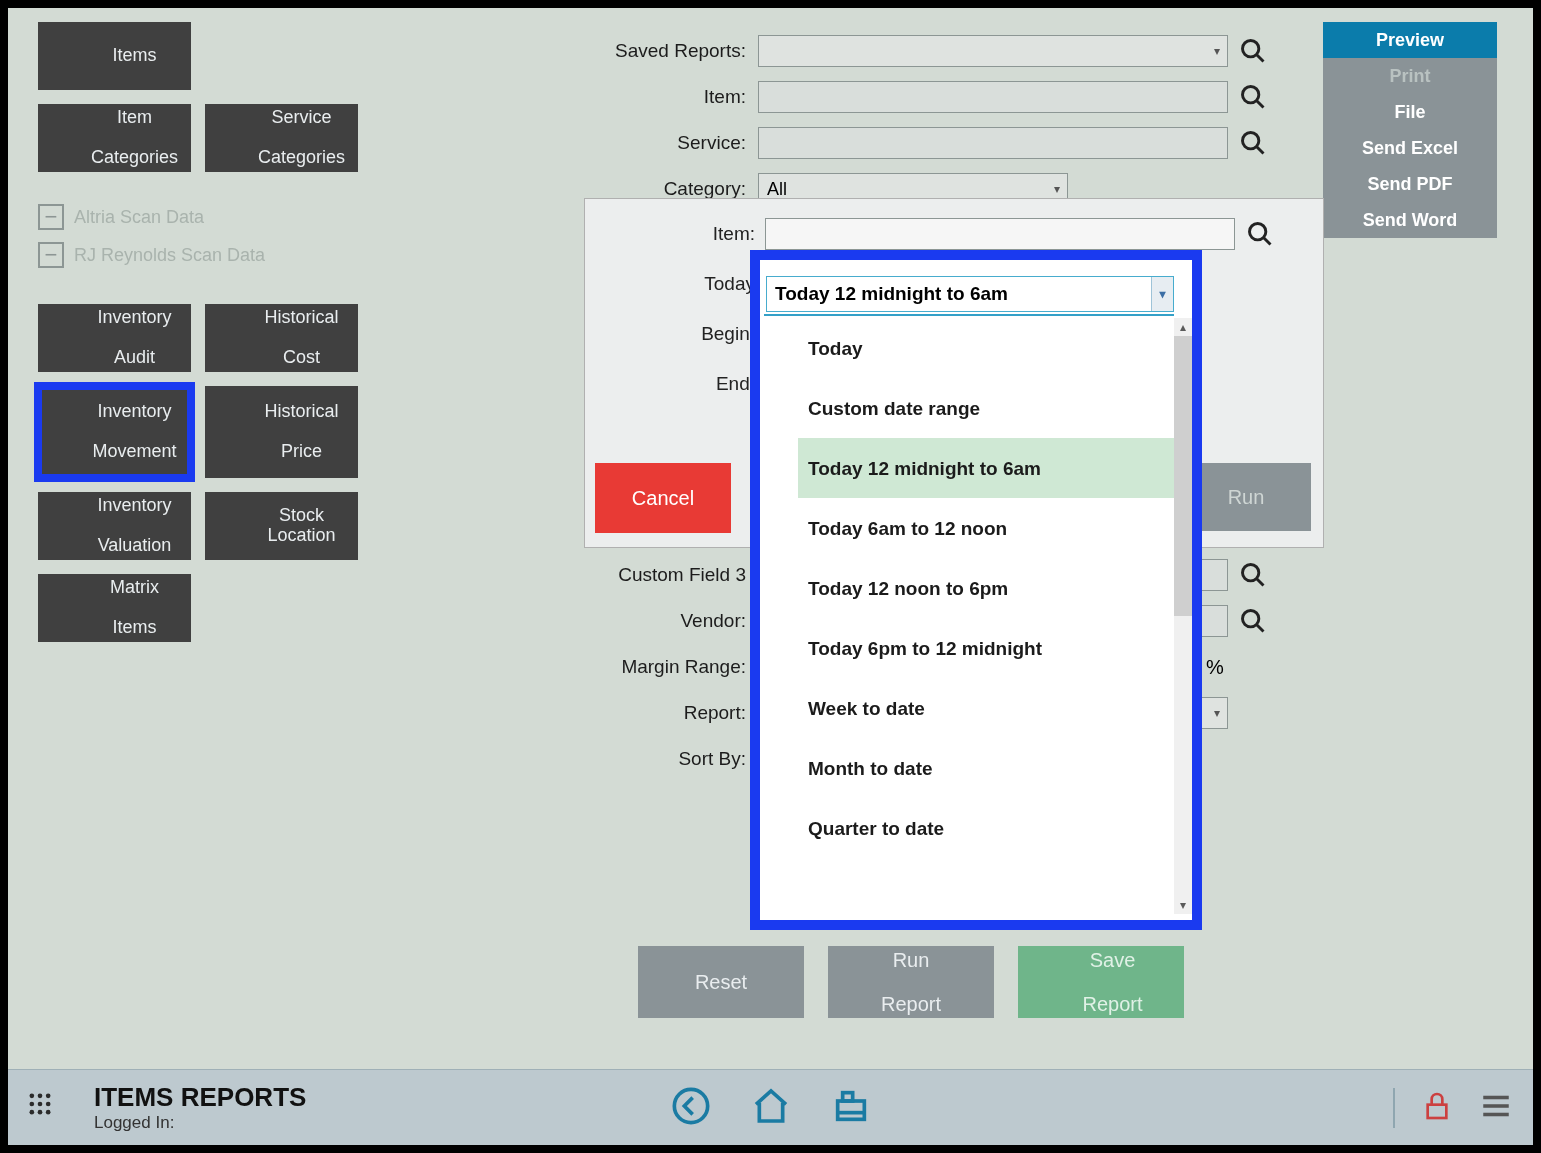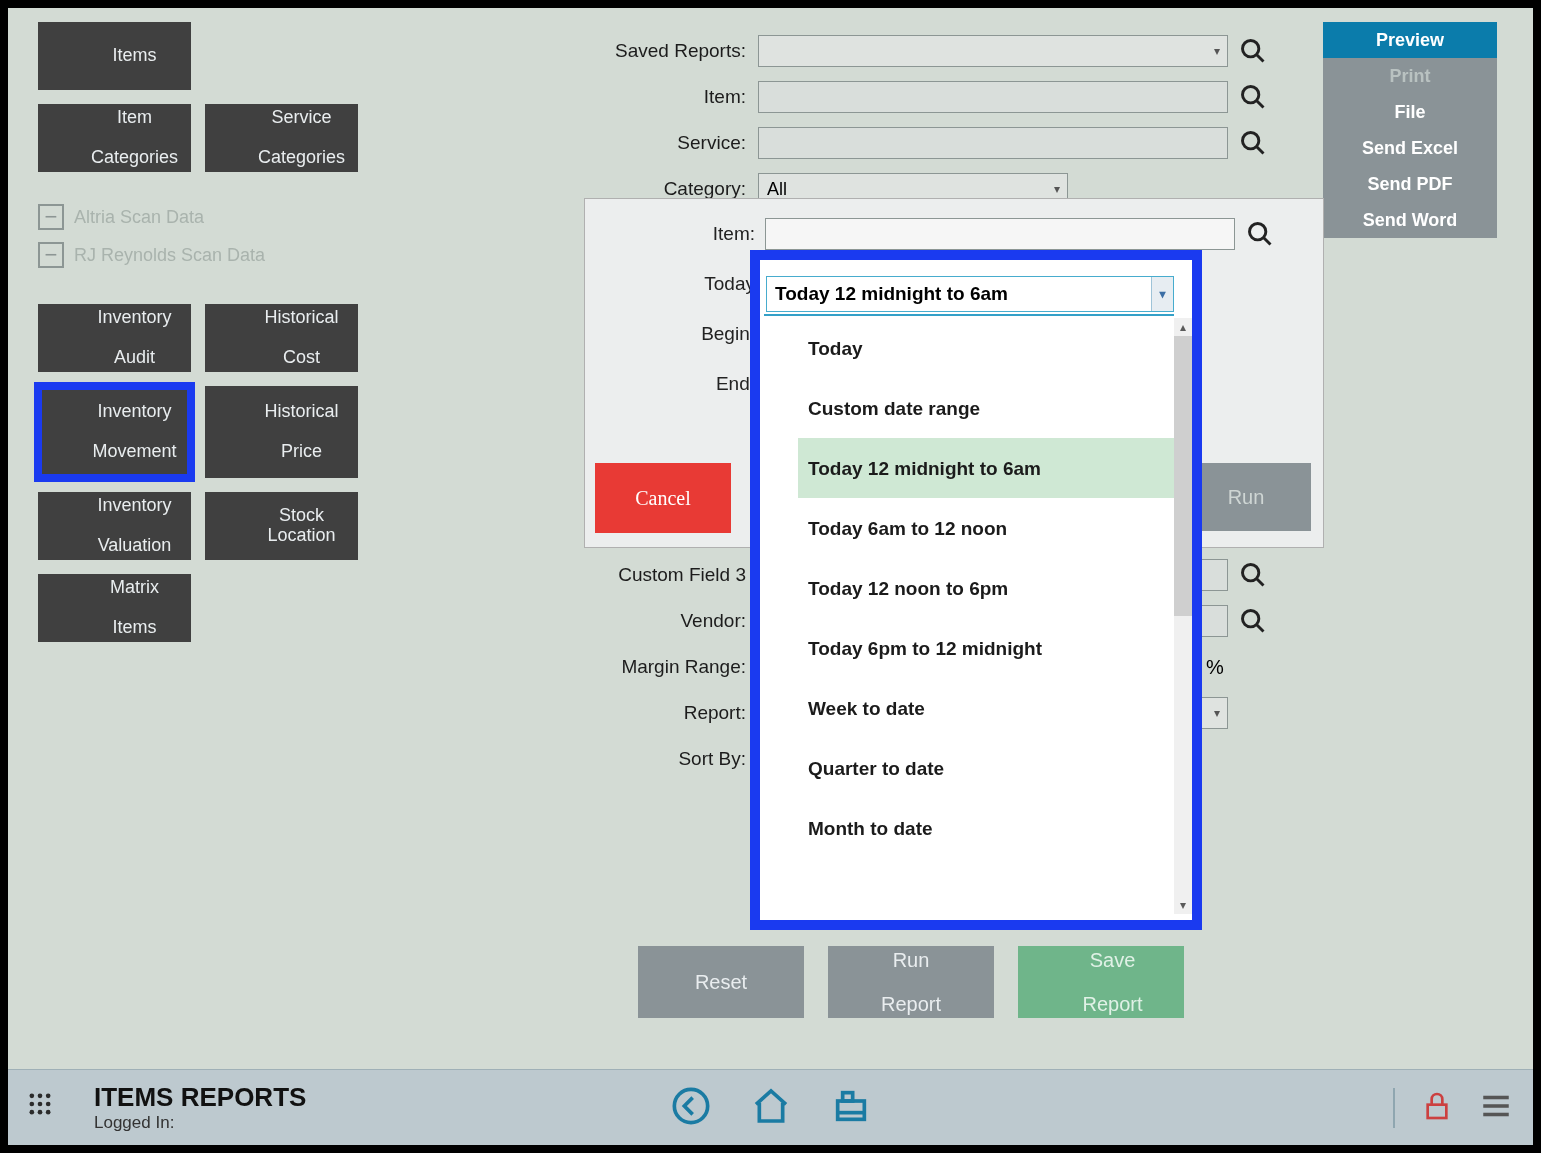--- a/index.html
+++ b/index.html
@@ -34,21 +34,21 @@
   .pct { margin-left:8px; font-size:20px; }
 
   
   .modal { position:absolute; left:576px; top:190px; width:740px; height:350px; background:#eceeee; border:1px solid #b0b0b0; box-shadow: none; z-index:5;}
   .modal-row { display:flex; align-items:center; height:50px; }
   .modal-label { width:180px; text-align:right; padding-right:10px; font-size:19px; color:#222;}
   .modal-input { flex:0 0 470px; height:32px; background:#f6f6f6; border:1px solid #8c9694; }
   .modal-sel { flex:0 0 398px; height:32px; background:#fff; border:1px solid #23a2c6; padding-left:8px; font-size:18px; font-weight:bold; color:#1b1b1b; display:flex; align-items:center; justify-content:space-between;}
   .sel-arrow { width:22px; height:30px; background:#e9ecef; border-left:1px solid #7aa7c7; display:flex;align-items:center;justify-content:center; color:#3b6ea5; font-size:12px;}
   .modal-btnrow { position:absolute; left:10px; bottom:14px; right:12px; display:flex; justify-content:space-between; }
-  .modal-cancel { width:136px; height:70px; background:#e83a35; color:#fff; font-size:20px; display:flex;align-items:center;justify-content:center;cursor:pointer;font-family:Liberation Serif, serif;}
+  .modal-cancel { width:136px; height:70px; background:#e83a35; color:#fff; font-size:20px; display:flex;align-items:center;justify-content:center;cursor:pointer;}
   .modal-run { width:130px; height:68px; background:#8a9397; color:#cfd6d4; font-size:20px; display:flex;align-items:center;justify-content:center;cursor:pointer;}
 
   .date-input { width:230px; height:32px; background:#fff; border:1px solid #8c9694; display:inline-block; }
 
   
   .dd-wrap { position:absolute; left:752px; top:252px; width:432px; height:660px; background:#fff; outline:10px solid #1a3af0; z-index:10;}
   .dd-sel { position:absolute; left:758px; top:268px; width:408px; height:36px; z-index:12; background:#fff; border:1px solid #47acce; display:flex;align-items:center; padding-left:8px; font-size:19px; font-weight:bold;}
   .dd-sel-arrow{ position:absolute; right:0; top:0; width:22px; height:34px; background:#e7edf2; border-left:1px solid #9ec3d8; display:flex;align-items:center;justify-content:center; color:#3b6ea5; font-size:12px;}
   .dd-list { position:absolute; left:0; top:58px; right:16px; bottom:6px; overflow:hidden; }
   .dd-item { height:60px; display:flex; align-items:center; padding-left:10px; font-size:19px; font-weight:bold; color:#1b1b1b; cursor:pointer; border-top:1px solid transparent;margin-left:38px;}
@@ -285,22 +285,22 @@
     <div class="dd-wrap">
       <div class="dd-topline"></div>
       <div class="dd-list">
         <div class="dd-item">Today</div>
         <div class="dd-item">Custom date range</div>
         <div class="dd-item selected">Today 12 midnight to 6am</div>
         <div class="dd-item">Today 6am to 12 noon</div>
         <div class="dd-item">Today 12 noon to 6pm</div>
         <div class="dd-item">Today 6pm to 12 midnight</div>
         <div class="dd-item">Week to date</div>
+        <div class="dd-item">Month to date</div>
         <div class="dd-item">Quarter to date</div>
-        <div class="dd-item">Month to date</div>
       </div>
       <div class="dd-scroll">
         <div class="up">▴</div>
         <div class="thumb"></div>
         <div class="down" style="position:absolute;bottom:0;left:0;right:0">▾</div>
       </div>
     </div>
 
     <div class="bottom-btns">
       <div class="bot-btn">Reset</div>

